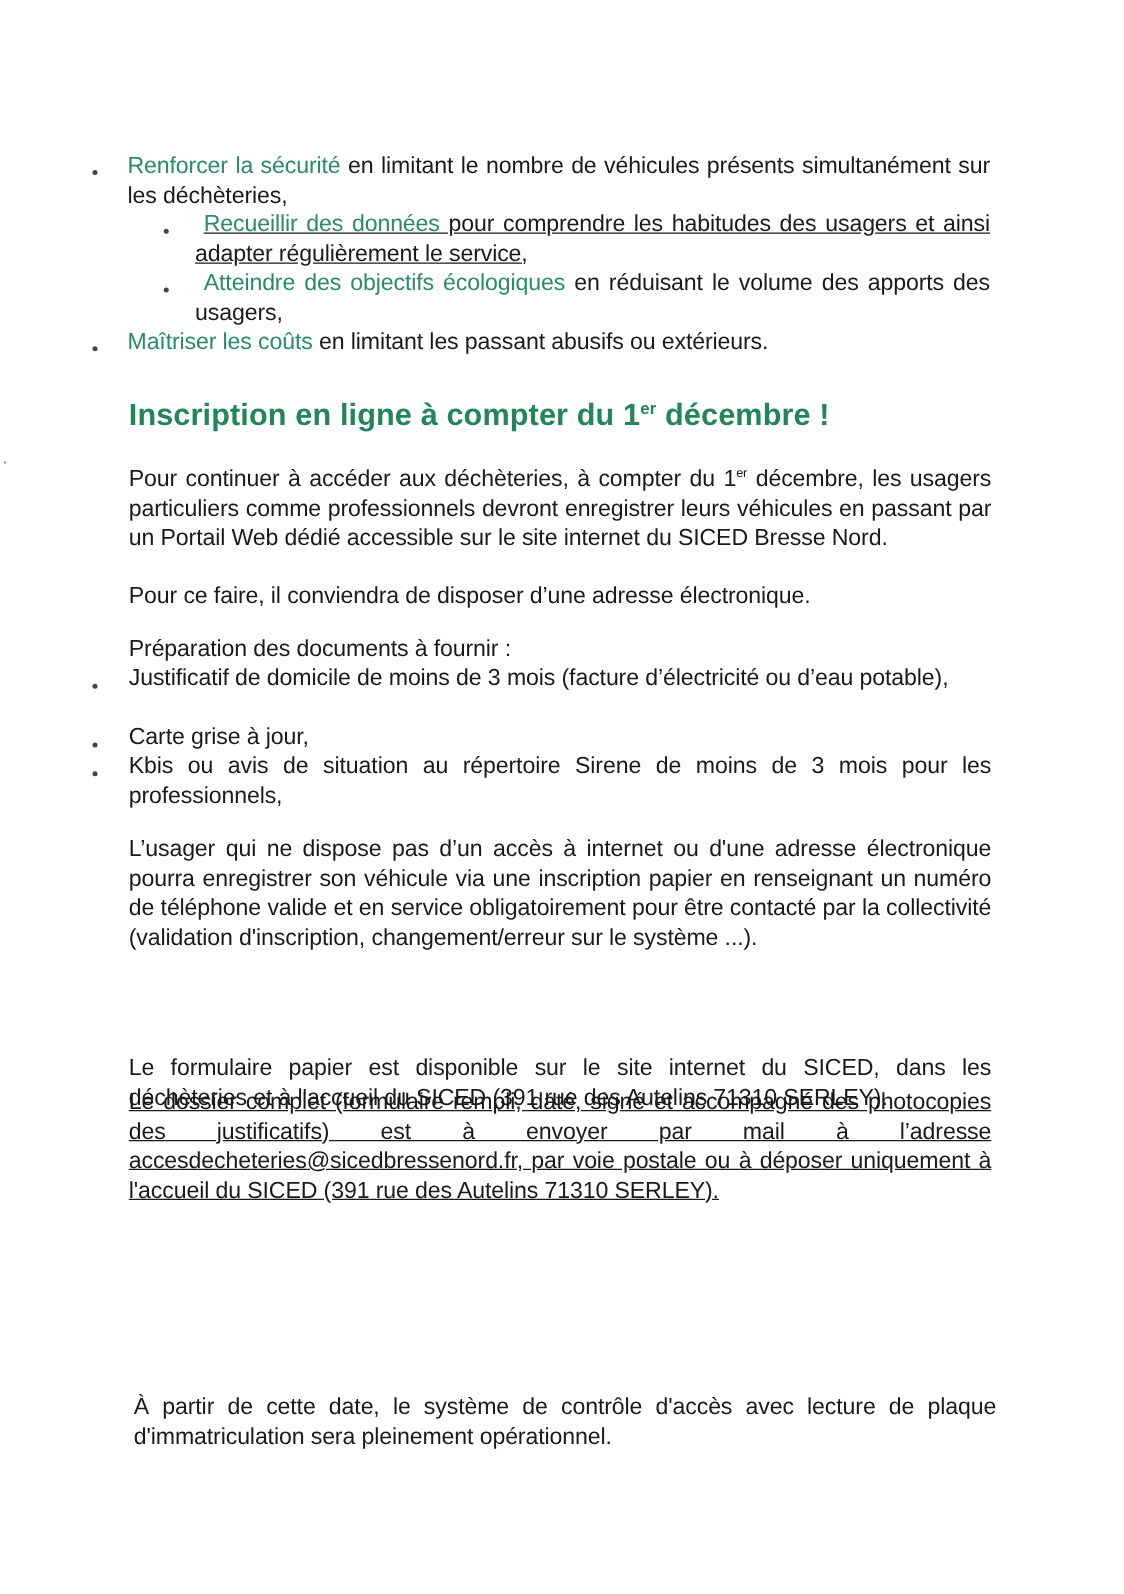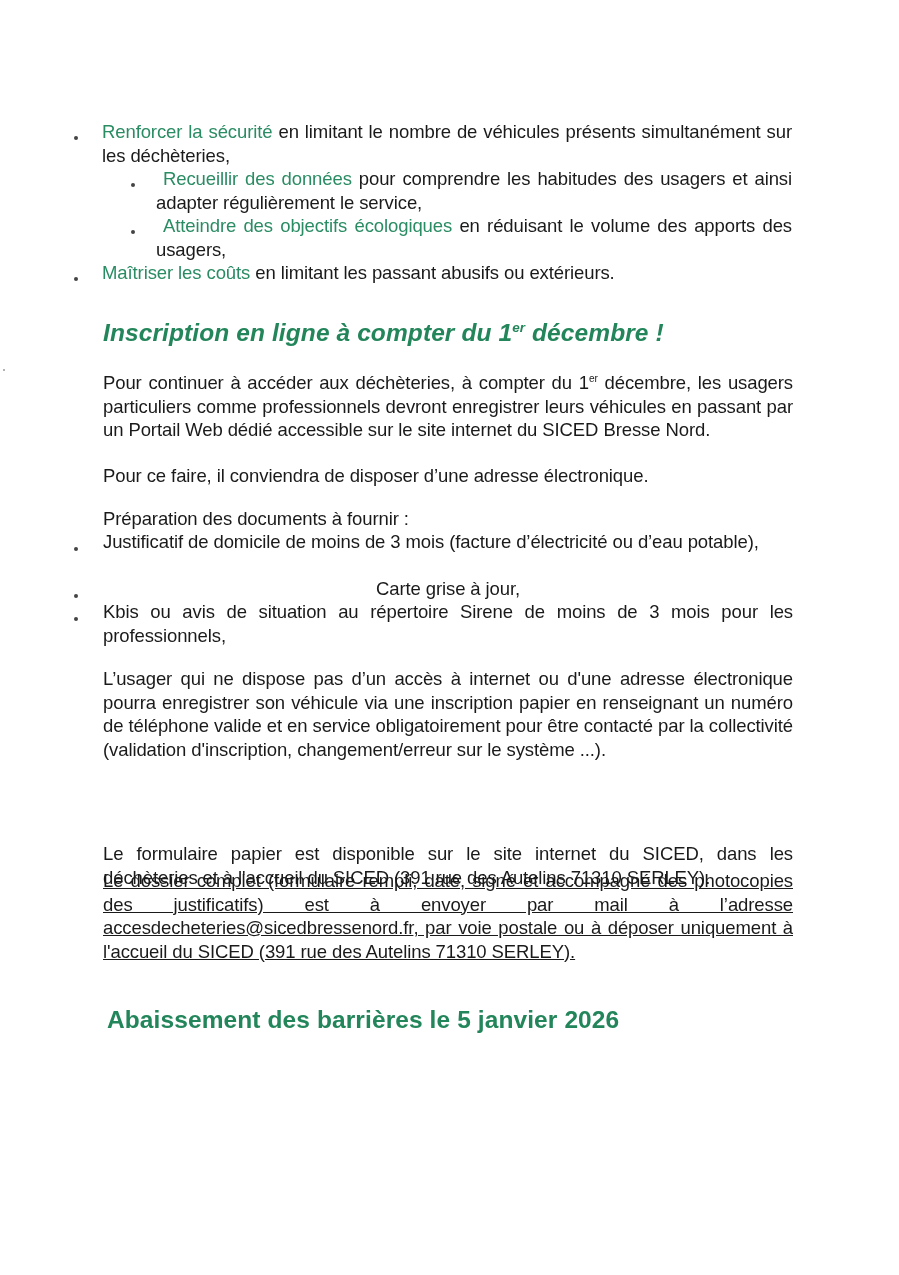--- a/index.html
+++ b/index.html
@@ -73,64 +73,64 @@
 
 <div class="page">
 
   <div>
     <span class="bullet" style="left:74px; top:120px;"></span>
     <div class="block txt" style="left:102px; top:104px; width:690px;">
       <span class="green">Renforcer la sécurité</span><span> en limitant le nombre de véhicules présents simultanément sur les déchèteries,</span>
     </div>
 
     <span class="bullet" style="left:131px; top:167px;"></span>
-    <div class="block txt" style="left:156px; top:151px; width:636px; text-indent:7px;">
+    <div class="block txt" style="left:156px; top:151px; width:636px; text-indent:7px;text-decoration:underline;">
       <span class="green">Recueillir des données</span><span> pour comprendre les habitudes des usagers et ainsi adapter régulièrement le service,</span>
     </div>
 
     <span class="bullet" style="left:131px; top:214px;"></span>
     <div class="block txt" style="left:156px; top:198px; width:636px; text-indent:7px;">
       <span class="green">Atteindre des objectifs écologiques</span><span> en réduisant le volume des apports des usagers,</span>
     </div>
 
     <span class="bullet" style="left:74px; top:261px;"></span>
     <div class="block txt" style="left:102px; top:245px; width:690px; text-align:left;">
       <span class="green">Maîtriser les coûts</span><span> en limitant les passant abusifs ou extérieurs.</span>
     </div>
   </div>
 
-  <div class="heading" style="left:103px; top:303px;font-style:italic;">
+  <div class="heading" style="left:103px; top:303px;">
     <span>Inscription en ligne à compter du 1</span><sup>er</sup><span> décembre !</span>
   </div>
 
   <div class="block txt" style="left:103px; top:355px; width:690px;">
     <span>Pour continuer à accéder aux déchèteries, à compter du 1</span><sup>er</sup><span> décembre, les usagers particuliers comme professionnels devront enregistrer leurs véhicules en passant par un Portail Web dédié accessible sur le site internet du SICED Bresse Nord.</span>
   </div>
   <div class="block txt" style="left:103px; top:448px; width:690px; text-align:left;">Pour ce faire, il conviendra de disposer d’une adresse électronique.</div>
 
   <div class="block txt" style="left:103px; top:491px; width:690px; text-align:left;">Préparation des documents à fournir :</div>
 
   <div>
     <span class="bullet" style="left:74px; top:531px;"></span>
     <div class="block txt" style="left:103px; top:514px; width:690px;">Justificatif de domicile de moins de 3 mois (facture d’électricité ou d’eau potable),</div>
 
     <span class="bullet" style="left:74px; top:578px;"></span>
-    <div class="block txt" style="left:103px; top:561px; width:690px; text-align:center;">Carte grise à jour,</div>
+    <div class="block txt" style="left:103px; top:561px; width:690px; text-align:left;">Carte grise à jour,</div>
 
     <span class="bullet" style="left:74px; top:601px;"></span>
     <div class="block txt" style="left:103px; top:584px; width:690px;">Kbis ou avis de situation au répertoire Sirene de moins de 3 mois pour les professionnels,</div>
   </div>
 
   <div class="block txt" style="left:103px; top:651px; width:690px;">L’usager qui ne dispose pas d’un accès à internet ou d'une adresse électronique pourra enregistrer son véhicule via une inscription papier en renseignant un numéro de téléphone valide et en service obligatoirement pour être contacté par la collectivité (validation d'inscription, changement/erreur sur le système ...).</div>
 
   <div class="block txt" style="left:103px; top:786px; width:690px;margin-top:40px;">Le formulaire papier est disponible sur le site internet du SICED, dans les déchèteries et à l'accueil du SICED (391 rue des Autelins 71310 SERLEY).</div>
 
   <div class="block txt" style="left:103px; top:853px; width:690px;text-decoration:underline;">
     <span>Le dossier complet (formulaire rempli, daté, signé et accompagné des photocopies des justificatifs) est à envoyer par mail à l’adresse </span><span>accesdecheteries@sicedbressenord.fr</span><span>, par voie postale ou à déposer uniquement à l'accueil du SICED (391 rue des Autelins 71310 SERLEY).</span>
   </div>
 
-  <div class="heading" style="left:107px; top:990px;">Abaissement des barrières le 5 janvier 2026</div>
 
 
+  <div class="block txt" style="left:107px; top:1097px; width:690px;">À partir de cette date, le système de contrôle d'accès avec lecture de plaque d'immatriculation sera pleinement opérationnel.</div>
 
   <div class="scan-dot"></div>
   <div class="scanline"></div>
 </div>
 
 </body></html>

